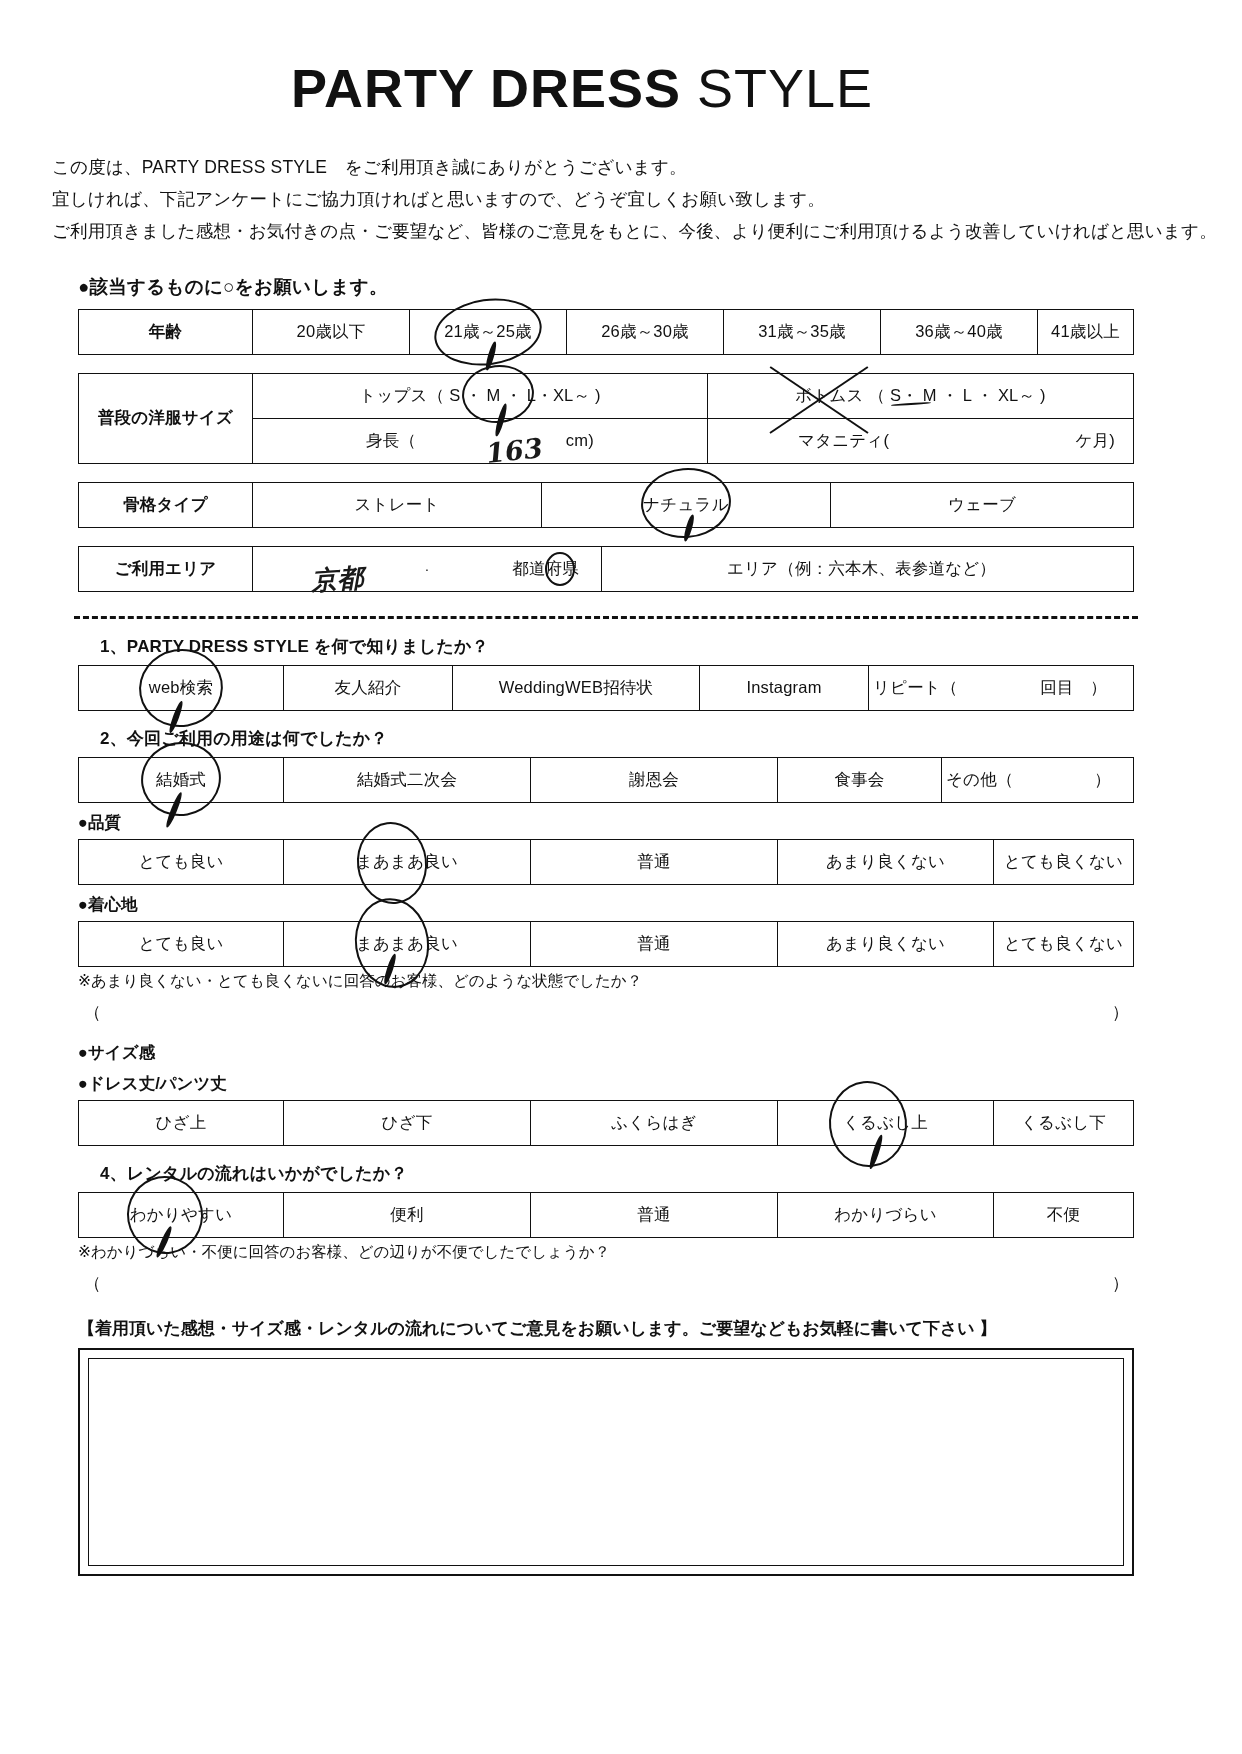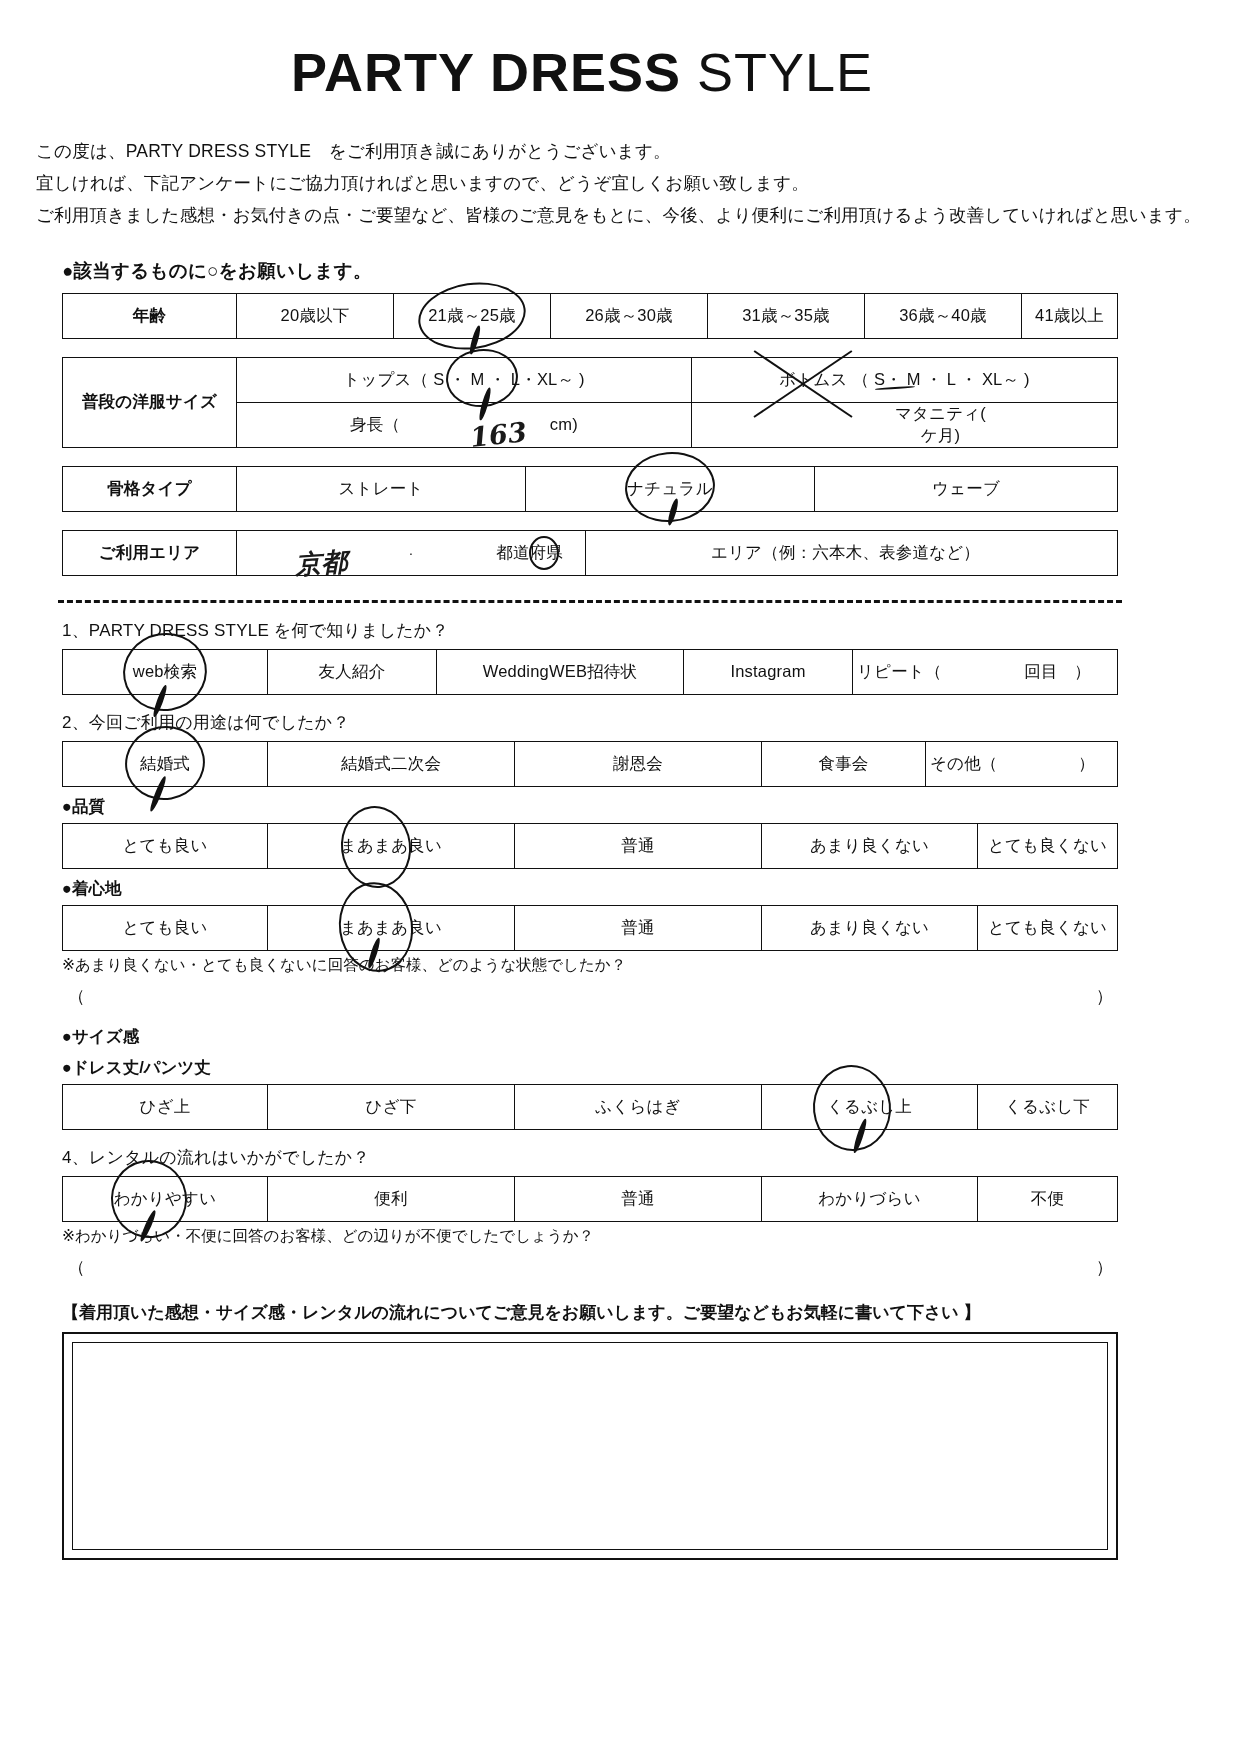--- a/index.html
+++ b/index.html
@@ -12,21 +12,21 @@
     height: 1754px;
     font-family: "Liberation Sans", "DejaVu Sans", sans-serif;
     color: #111;
     position: relative;
     overflow: hidden;
   }
   .page {
     position: relative;
     width: 1242px;
     height: 1754px;
-    padding: 0;
+    padding: 16px;
     box-sizing: border-box;
   }
 
   
   .title-wrap {
     text-align: center;
     padding-top: 44px;
     padding-right: 78px;
   }
   .title {
@@ -50,23 +50,23 @@
   .intro div { white-space: nowrap; }
 
   
   .sec-head {
     margin: 26px 0 10px 62px;
     font-size: 18.5px;
     font-weight: 700;
     letter-spacing: 0.3px;
   }
   .q-head {
-    margin: 16px 0 7px 62px;
+    margin: 16px 0 7px 84px;
     font-size: 17px;
-    font-weight: 400;
+    font-weight: 700;
     letter-spacing: 0.2px;
   }
   .bullet-head {
     margin: 9px 0 5px 62px;
     font-size: 16.5px;
     font-weight: 700;
   }
   .note-line {
     margin: 4px 0 0 62px;
     font-size: 15.5px;
@@ -251,21 +251,21 @@
     <tr>
       <td>
         <span style="position:relative;">
           <span>身長（</span>
           <span class="hand hw-height">163</span>
           <span style="display:inline-block;width:140px"></span>
           <span>cm)</span>
         </span>
       </td>
       <td class="lft">
-        <span style="display:flex;justify-content:space-between;padding:0 14px 0 86px;flex-direction:column;">
+        <span style="display:flex;justify-content:space-between;padding:0 14px 0 86px;">
           <span>マタニティ(</span>
           <span>ケ月)</span>
         </span>
       </td>
     </tr>
   </tbody>
     </table>
 
   <div class="tbl-gap"></div>
 

